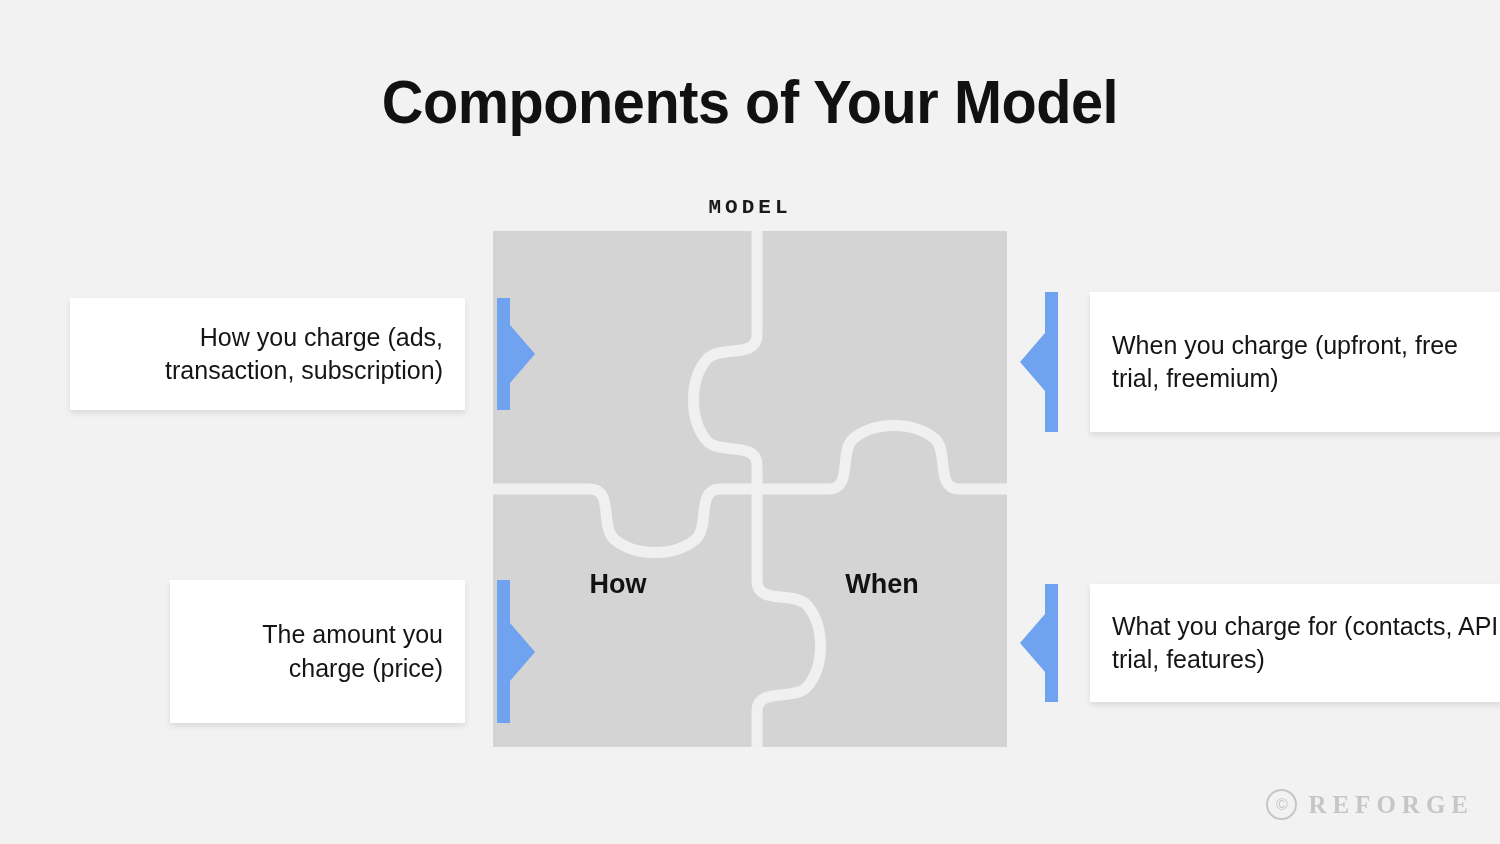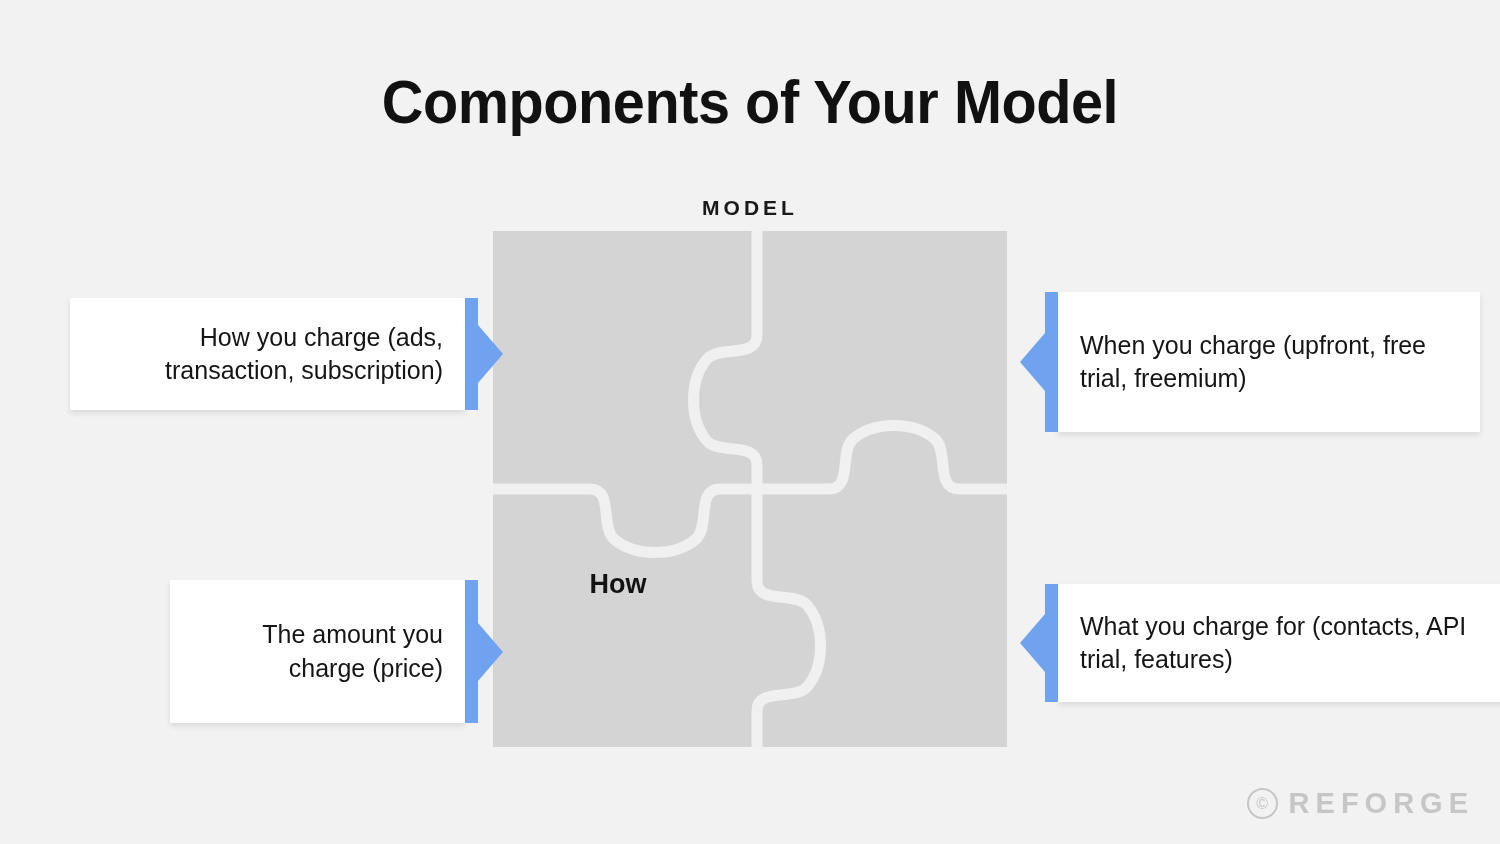--- a/index.html
+++ b/index.html
@@ -28,41 +28,42 @@
   }
 
   
   #model-label{
     position:absolute;
     left:493px;top:196px;width:514px;
     text-align:center;
     font-size:21px;font-weight:bold;
     letter-spacing:4px;
     color:#1a1a1a;
+    font-family:Liberation Mono, monospace;
   }
 
   
   #puzzle{
     position:absolute;left:493px;top:231px;
     width:575px;height:516px;
   }
   #puzzle svg{display:block;width:514px;height:516px;}
 
   .piece-label{
     position:absolute;
     font-size:27px;font-weight:bold;color:#121212;
     text-align:center;
     white-space:nowrap;
     pointer-events:none;
   }
   #label-how   {left:0px;  top:338px; width:250px;}
   #label-when  {left:264px;top:338px; width:250px;}
 
   
-  .callout{position:absolute;display:flex;align-items:stretch;}
+  .callout{position:absolute;display:flex;align-items:stretch;gap:32px;}
   .callout .box{
     background:#ffffff;
     box-shadow:0 3px 6px rgba(0,0,0,0.10);
     display:flex;align-items:center;
     box-sizing:border-box;
     padding:14px 22px;
   }
   .callout .box p{
     margin:0;
     font-size:25px;
@@ -115,21 +116,21 @@
     display:flex;align-items:center;gap:11px;
     color:#c6c6c6;
   }
   #reforge .cmark{
     width:27px;height:27px;border-radius:50%;
     border:2px solid #c6c6c6;
     display:flex;align-items:center;justify-content:center;
     font-size:16px;font-weight:normal;line-height:1;
   }
   #reforge .wordmark{
-    font-size:29px;font-weight:bold;letter-spacing:6px;
+    font-size:25px;font-weight:bold;letter-spacing:6px;font-family:Liberation Serif, serif;
   }
 </style>
 </head>
 <body>
 
 <div id="stage">
 
   <h1 id="title">Components of Your Model</h1>
 
   <div id="model-label">MODEL</div>
@@ -165,20 +166,21 @@
         <path d="M 264 258
                  L 336 258
                  C 360 258 346 220 360 208
                  C 381 190 421 190 442 208
                  C 456 220 442 258 466 258
                  L 514 258"></path>
       </g>
     </svg>
 
     <div class="piece-label" id="label-how">How</div>
+    <div class="piece-label" id="label-when">When</div>
 
   </div>
 
   <div class="callout left" id="callout-how">
     <div class="box">
       <p>How you charge (ads, transaction, subscription)</p>
     </div>
     <div class="arrow">
       <div class="stem"></div>
         <div class="tip"></div>

